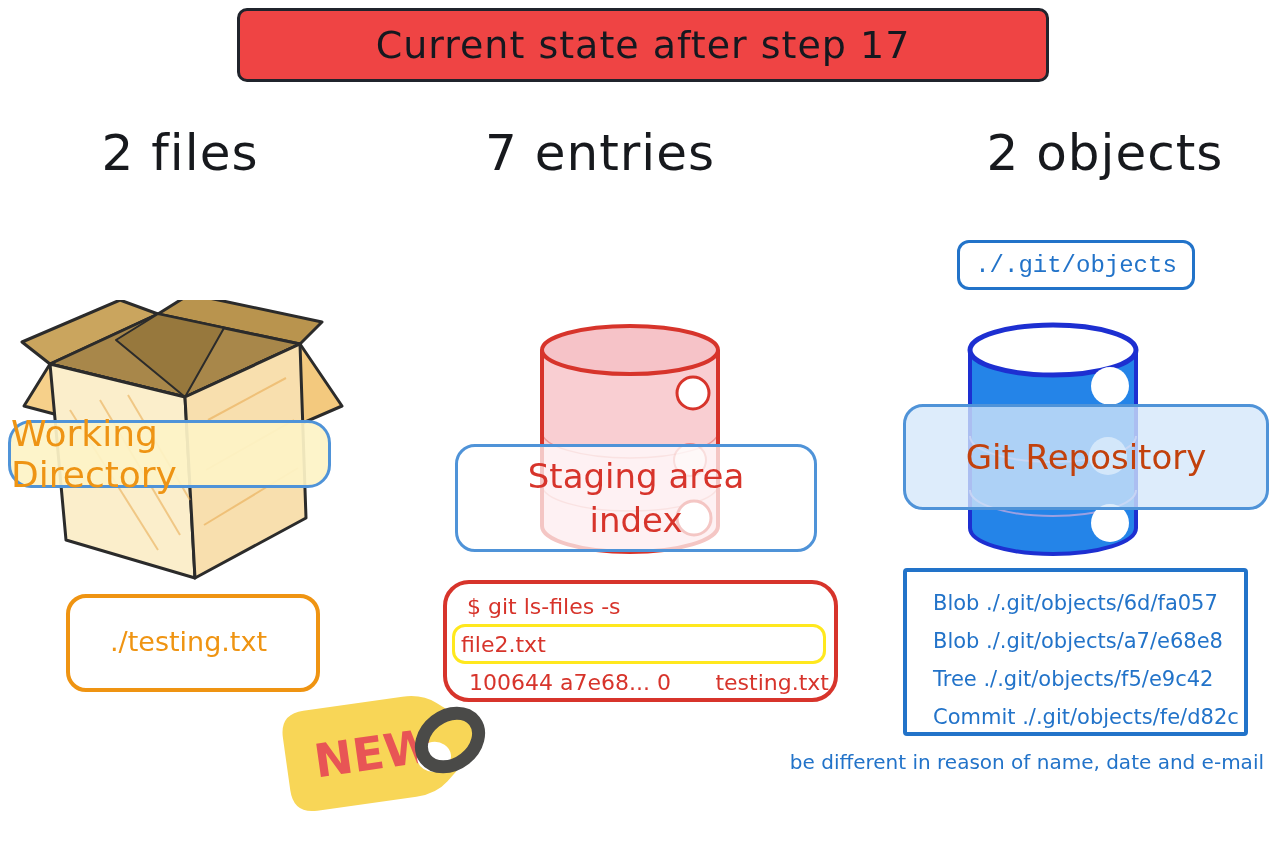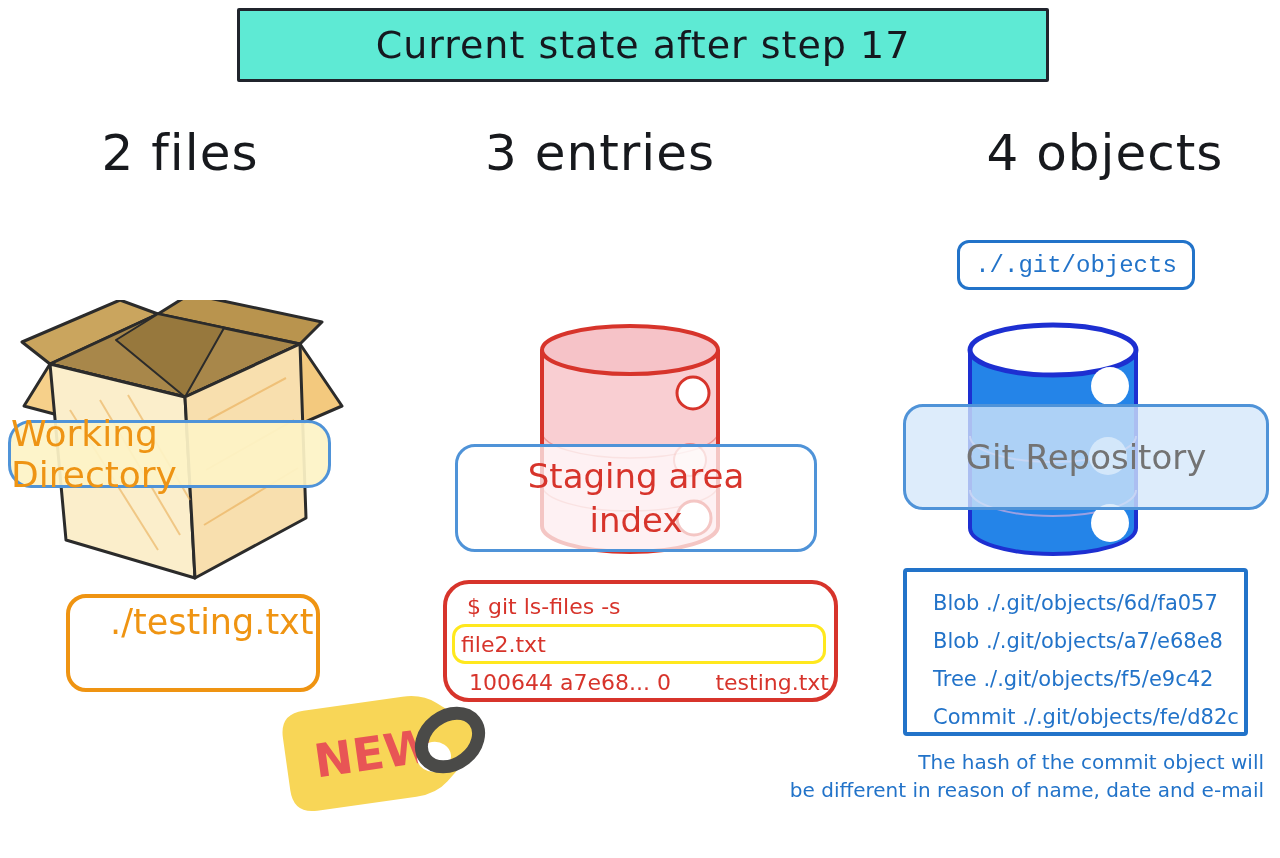--- a/index.html
+++ b/index.html
@@ -2,21 +2,21 @@
 <html><head>
 <meta charset="utf-8">
 <style>
   * { box-sizing: border-box; margin: 0; padding: 0; }
   html, body { width: 1280px; height: 858px; background: #ffffff; }
   body { font-family: "DejaVu Sans", sans-serif; position: relative; overflow: hidden; }
   .canvas { position: absolute; left: 0; top: 0; width: 1280px; height: 858px; }
 
   .title-box {
     position: absolute; left: 237px; top: 8px; width: 812px; height: 74px;
-    background: #5eead4; border: 3px solid #20242c; border-radius: 2px;
+    background: #ef4444; border: 3px solid #20242c; border-radius: 10px;
     display: flex; align-items: center; justify-content: center;
     font-size: 38px; color: #15181f; letter-spacing: 1px;
   }
 
   .col-header {
     position: absolute; top: 108px; height: 90px;
     display: flex; align-items: center; justify-content: center;
     font-size: 50px; color: #17191d; letter-spacing: 1px;
   }
   .col-header.working { left: 20px; width: 320px; }
@@ -44,27 +44,27 @@
     left: 8px; top: 420px; width: 323px; height: 68px;
     background: rgba(253,243,198,0.93); border-radius: 23px;
     color: #ee9414; font-size: 36px;
   }
   .banner.staging {
     left: 455px; top: 404px; width: 362px; height: 108px;
     background: rgba(255,255,255,0.72); color: #d7342b; font-size: 34px; line-height: 44px; margin-top: 40px;
   }
   .banner.repo {
     left: 903px; top: 404px; width: 366px; height: 106px;
-    background: rgba(211,231,250,0.78); color: #737373; font-size: 34px;
+    background: rgba(211,231,250,0.78); color: #c2410c; font-size: 34px;
   }
 
   .files-box {
     position: absolute; left: 66px; top: 594px; width: 254px; height: 98px;
     border: 4px solid #ef9412; border-radius: 20px; color: #ef9412;
-    font-size: 35px; line-height: 40px; padding: 4px 0 0 40px;
+    font-size: 27px; line-height: 40px; padding: 24px 0 0 40px;
   }
 
   .terminal-box {
     position: absolute; left: 443px; top: 580px; width: 395px; height: 122px;
     border: 4px solid #d7342b; border-radius: 26px; color: #d7342b; font-size: 22px;
   }
   .terminal-cmd { position: absolute; left: 20px; top: 10px; }
   .terminal-row { position: absolute; left: 14px; width: 360px; display: flex; justify-content: space-between; }
   .terminal-row.r1 { top: 48px; }
   .terminal-row.r2 { top: 86px; margin-left: 8px; }
@@ -89,22 +89,22 @@
 </head>
 <body>
 
 <div class="canvas">
 
   <div class="title-box">
     <span>Current state after step 17</span>
   </div>
 
   <div class="col-header working">2 files</div>
-  <div class="col-header staging">3 entries</div>
-  <div class="col-header repo">4 objects</div>
+  <div class="col-header staging">7 entries</div>
+  <div class="col-header repo">2 objects</div>
 
   <div class="path-label objects">./.git/objects</div>
 
   <svg class="box-art" width="412" height="292" viewBox="0 0 412 292">
     <g stroke="#2b2b2b" stroke-width="3" stroke-linejoin="round">
 
       <polygon points="150,14 42,64 14,42 112,0" fill="#caa55e"></polygon>
       <polygon points="150,14 292,44 314,22 182,-6" fill="#b9944e"></polygon>
 
       <polygon points="150,14 292,44 177,97 42,64" fill="#a8874a"></polygon>
@@ -177,21 +177,20 @@
   </div>
 
   <div class="objects-box">
     <div>Blob ./.git/objects/6d/fa057</div>
     <div>Blob ./.git/objects/a7/e68e8</div>
     <div>Tree ./.git/objects/f5/e9c42</div>
     <div>Commit ./.git/objects/fe/d82c</div>
   </div>
 
   <div class="note">
-    <div>The hash of the commit object will</div>
     <div>be different in reason of name, date and e-mail</div>
   </div>
 
   <svg class="badge-art" width="230" height="150" viewBox="0 0 230 150">
     <g transform="rotate(-8 105 75)">
       <path d="M32,22 h100 q20,0 33,11 l36,30 q11,9 0,18 l-36,31 q-13,11 -33,11 h-100 q-24,0 -24,-24 v-53 q0,-24 24,-24 z" fill="#f8d657"></path>
       <text x="36" y="90" font-size="46" font-weight="bold" fill="#e85555" font-family="DejaVu Sans, sans-serif">NEW</text>
       <ellipse cx="155" cy="86" rx="17" ry="15" fill="#ffffff"></ellipse>
     </g>
     <g transform="rotate(-38 172 62)">

